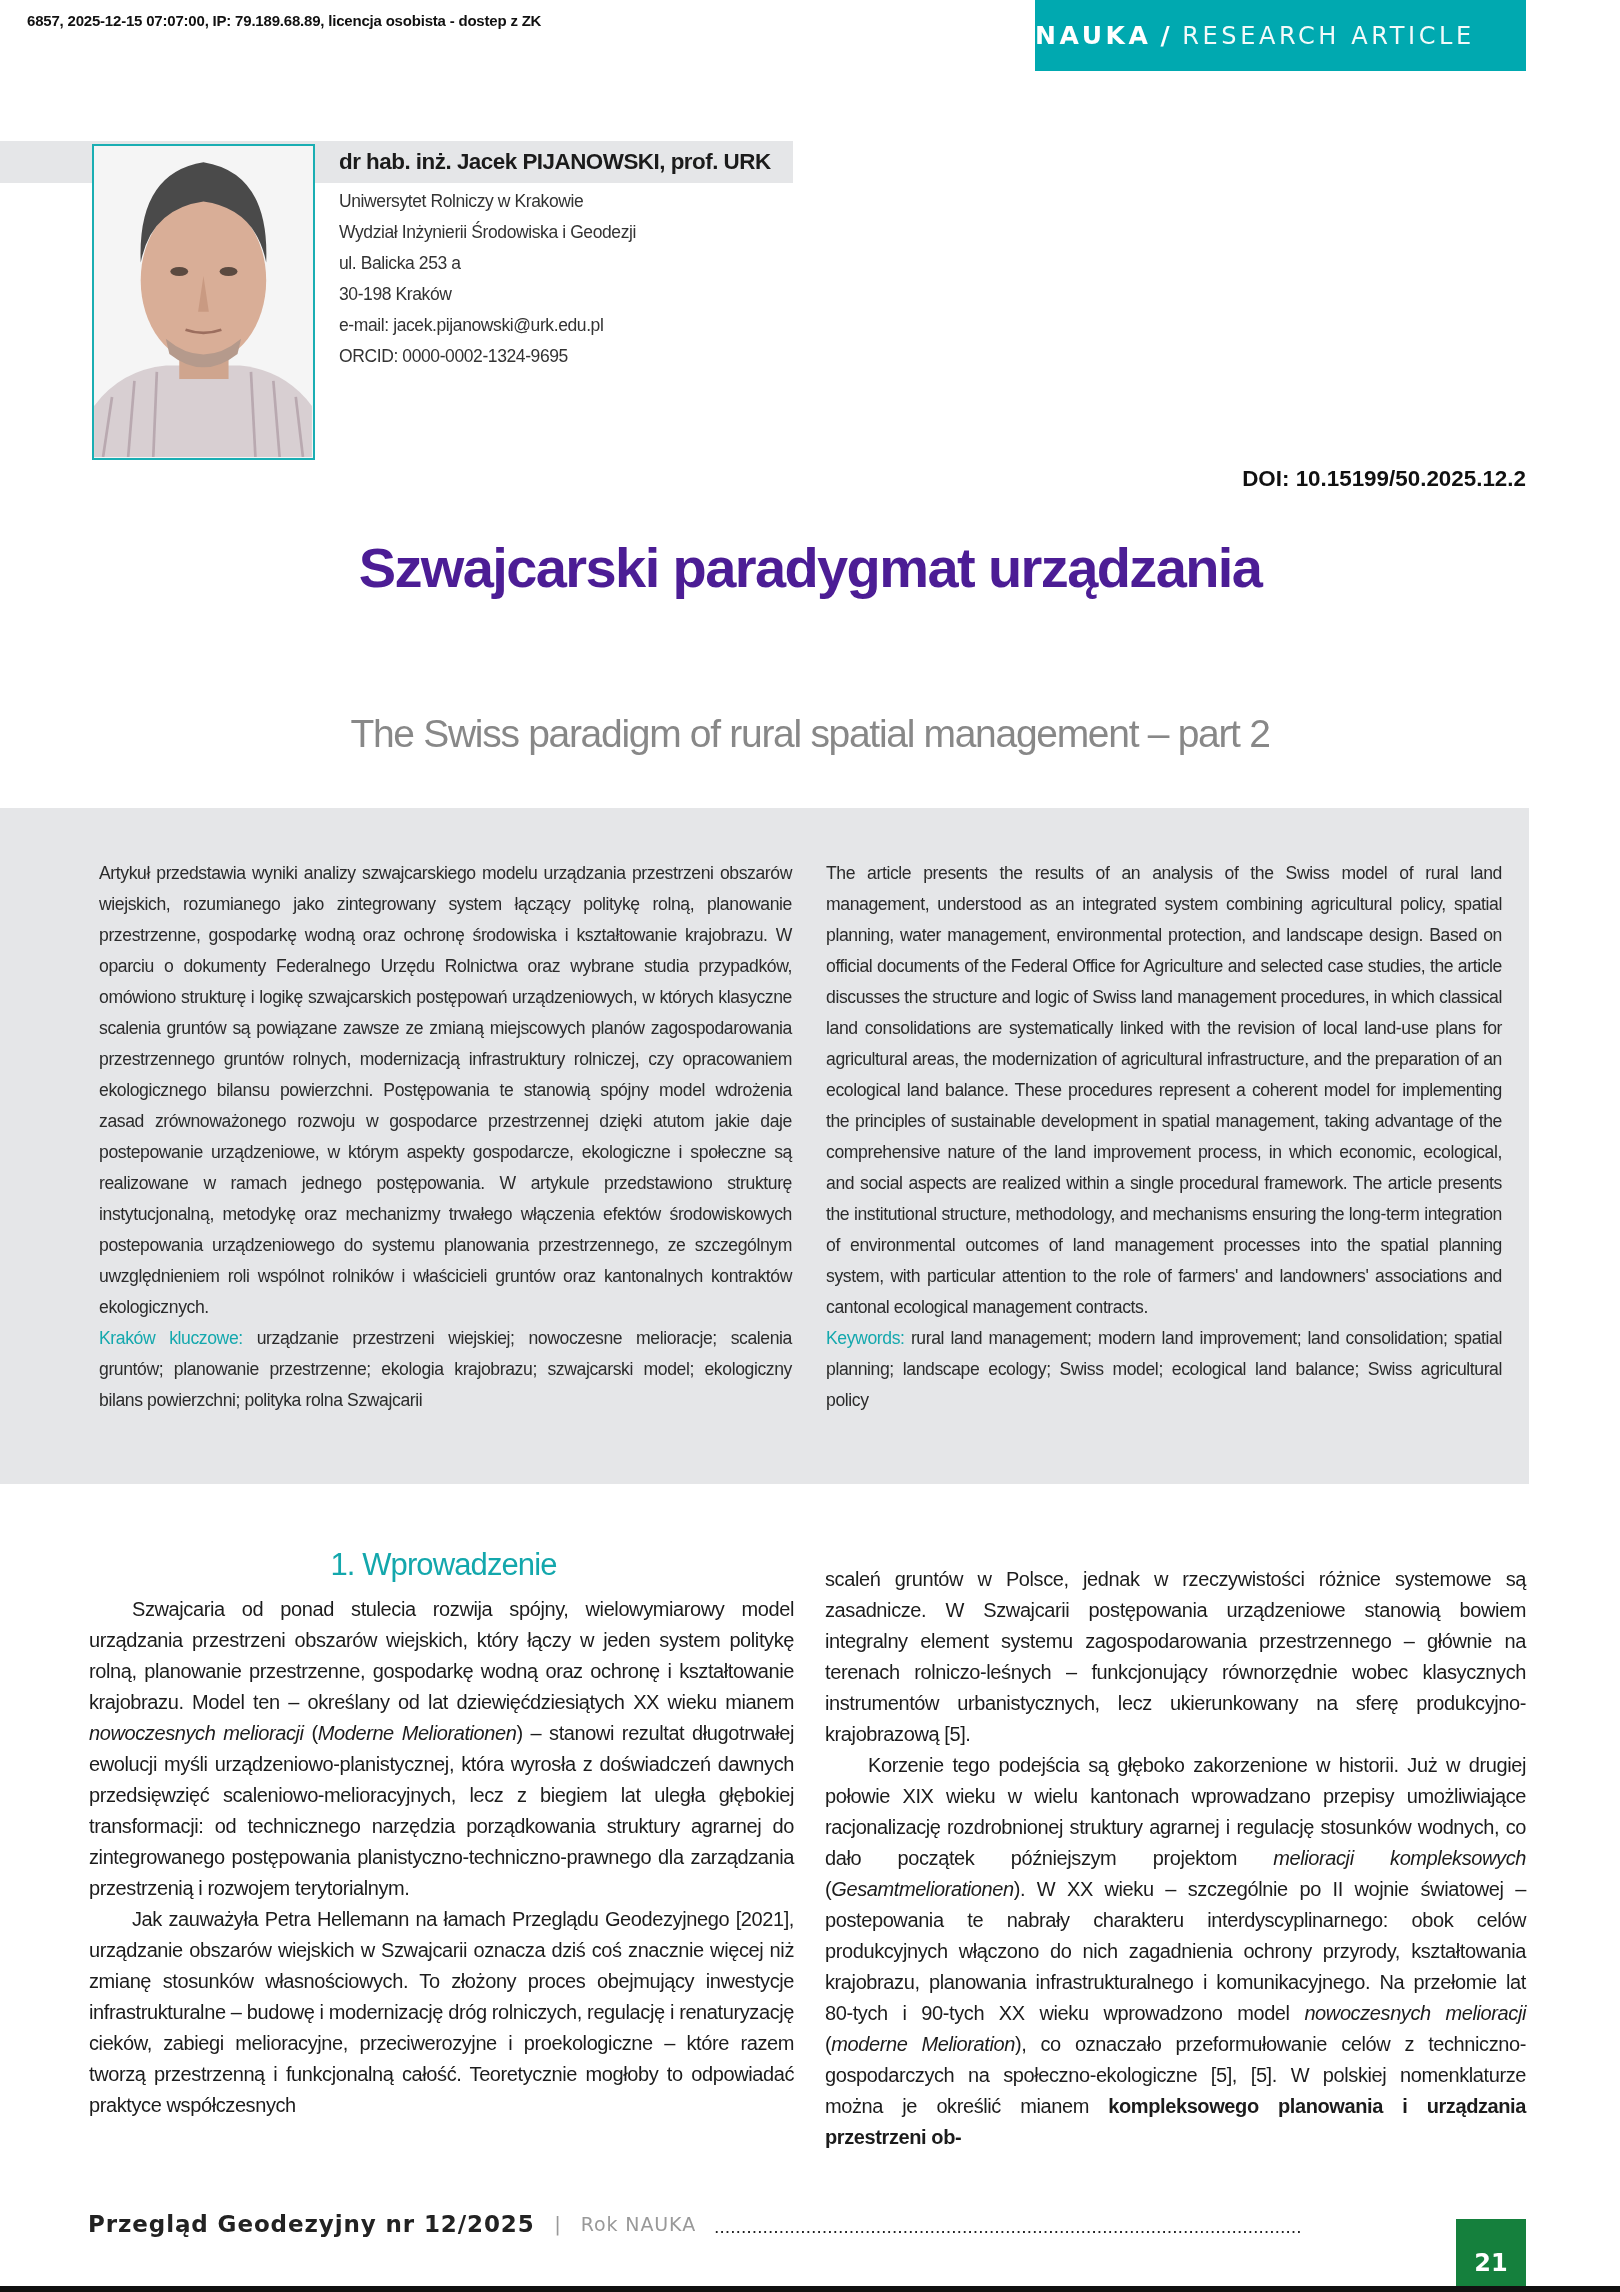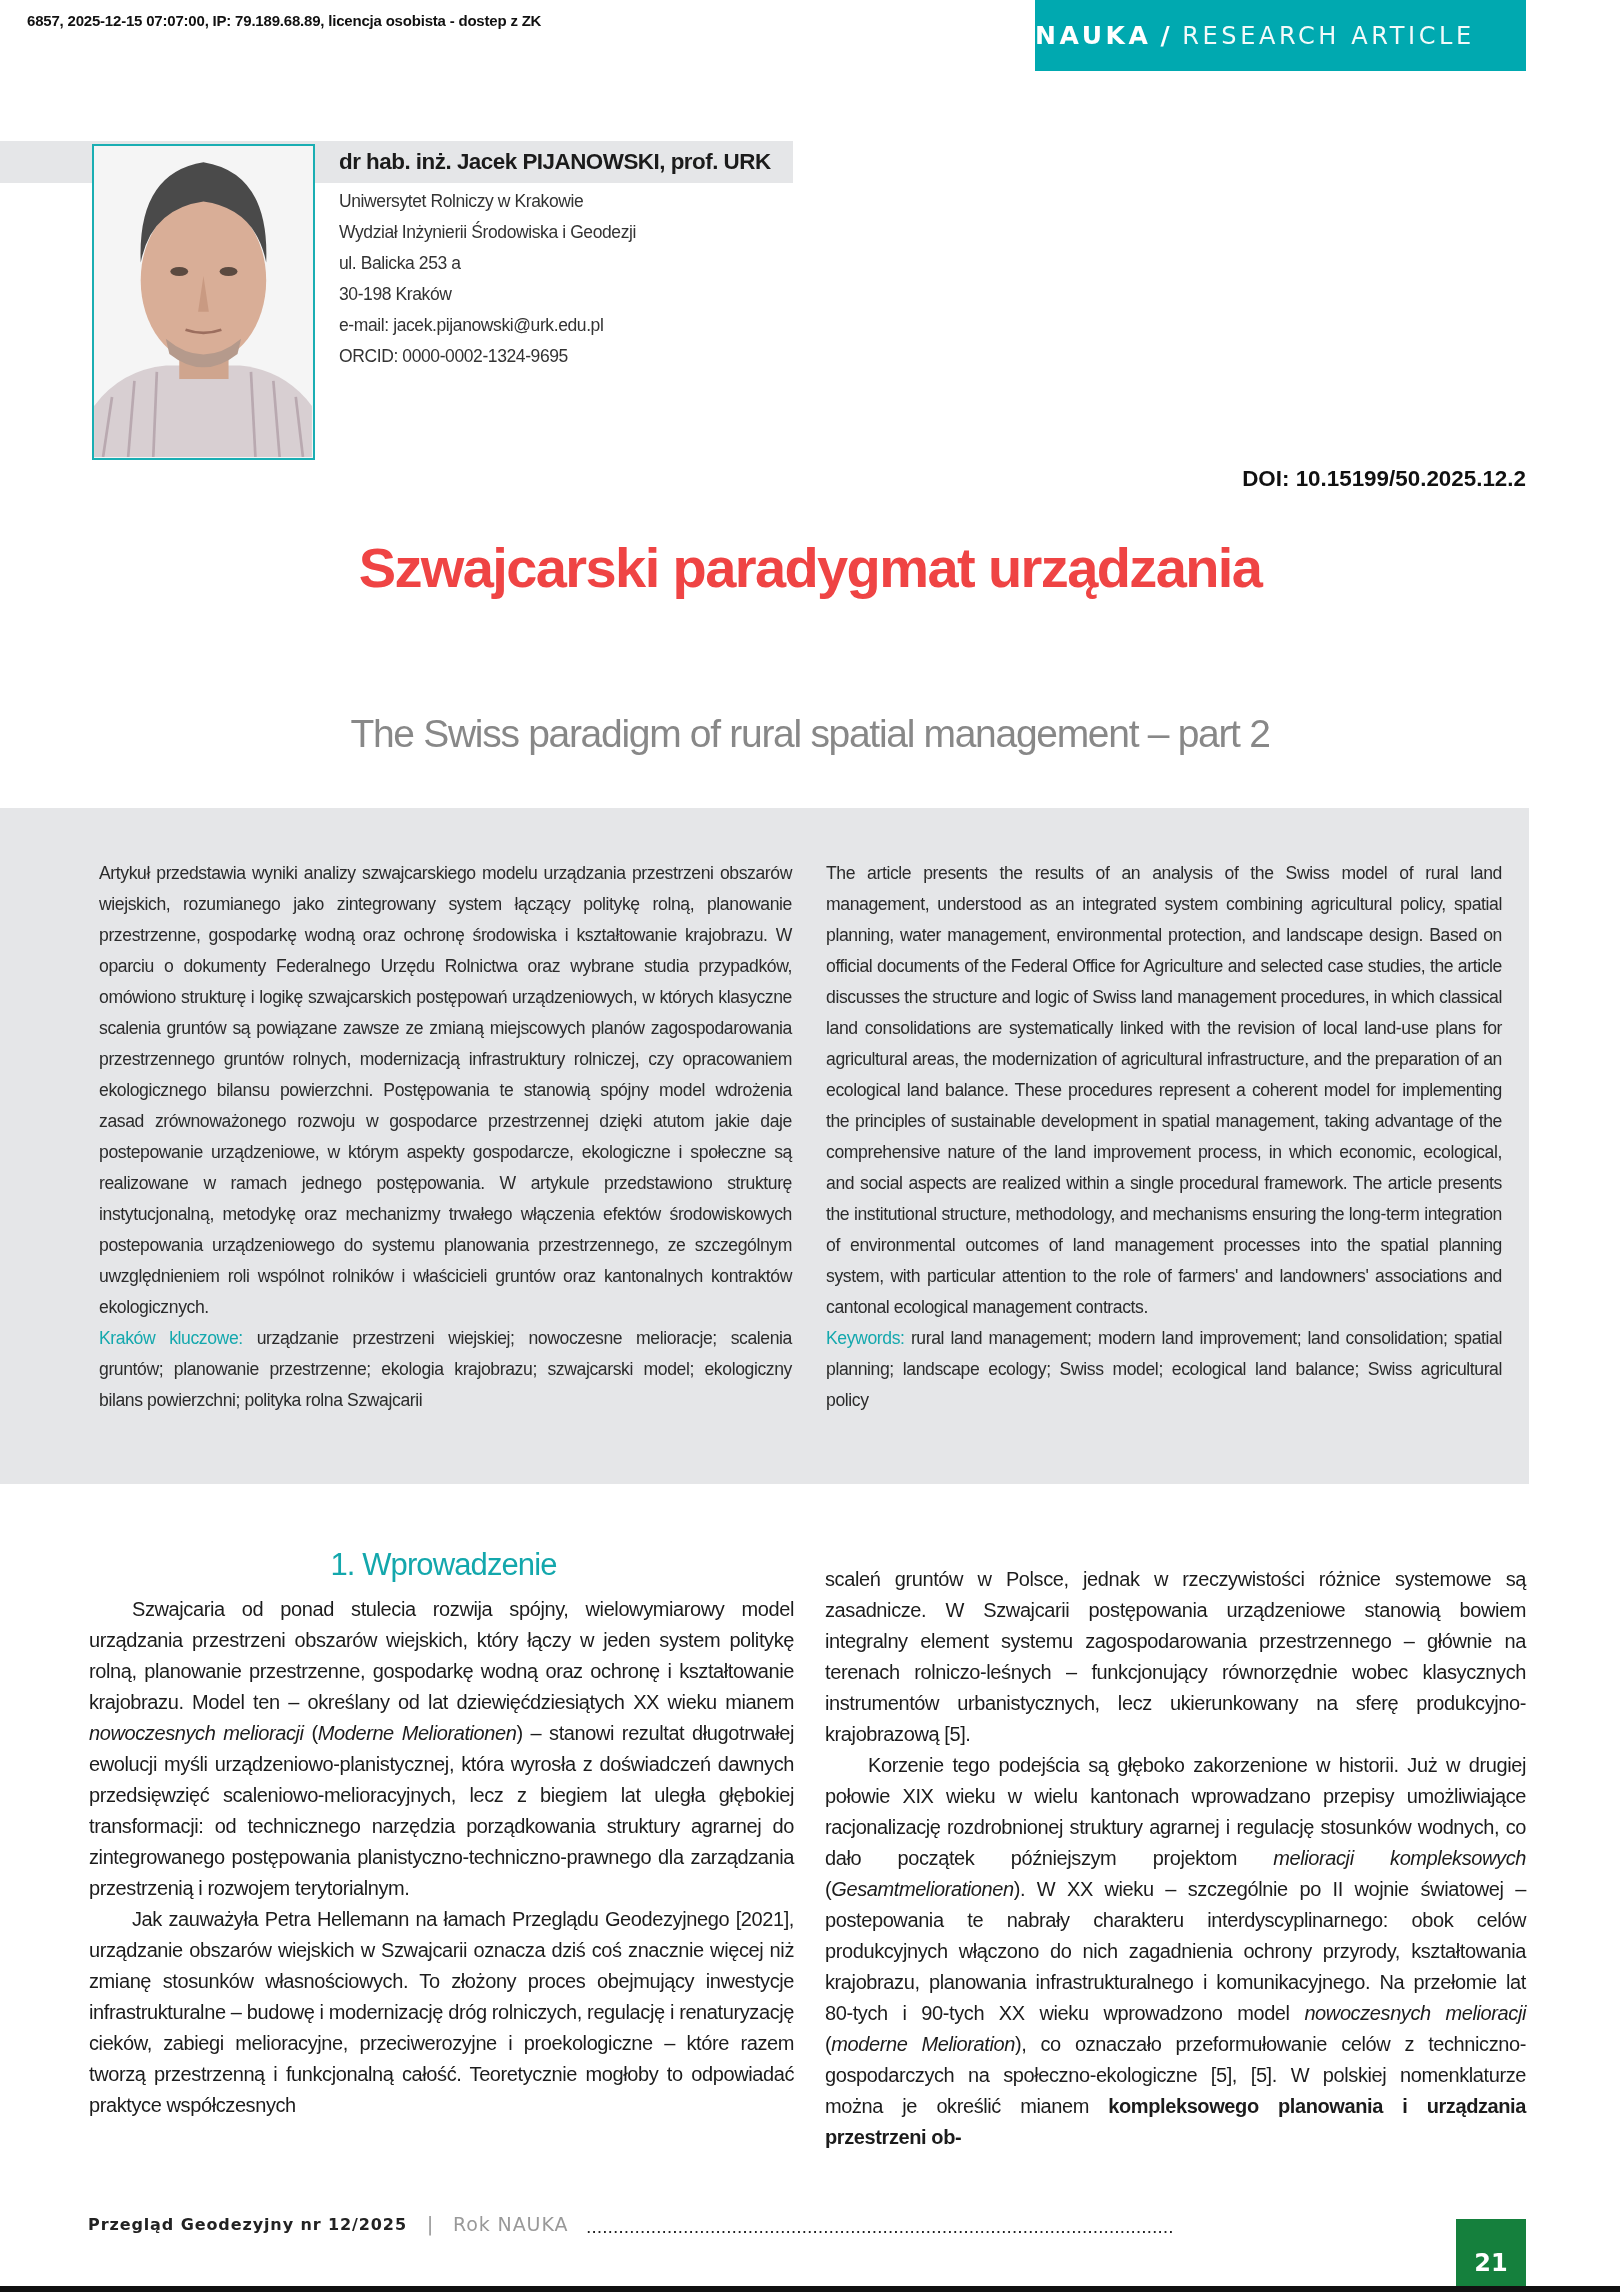--- a/index.html
+++ b/index.html
@@ -43,21 +43,21 @@
   }
 
   .doi {
     position: absolute; right: 94px; top: 466px;
     font-family: "Liberation Sans", sans-serif; font-weight: bold;
     font-size: 22.4px; color: #111;
   }
 
   .title {
     position: absolute; left: 0; width: 1620px; top: 528px;
-    text-align: center; color: #ef4444;
+    text-align: center; color: #4c1d95;
     font-family: "Liberation Sans", sans-serif; font-weight: bold;
     font-size: 56px; line-height: 79px; letter-spacing: -1.6px;
   }
   .subtitle {
     position: absolute; left: 0; width: 1620px; top: 712px;
     text-align: center; color: #888;
     font-family: "Liberation Sans", sans-serif; font-weight: normal;
     font-size: 39px; letter-spacing: -1.3px;
   }
 
@@ -89,21 +89,21 @@
   .body-col p { text-indent: 43px; }
   .body-col p.noindent { text-indent: 0; }
   .body-col em { font-style: italic; }
   .body-col strong { font-weight: bold; }
 
   .footer {
     position: absolute; left: 88px; top: 2206px; width: 1343px; height: 36px;
     display: flex; align-items: center;
     font-family: "DejaVu Sans", sans-serif;
   }
-  .footer .journal { font-weight: bold; font-size: 16px; color: #222; letter-spacing: 0.9px; }
+  .footer .journal { font-weight: bold; font-size: 23px; color: #222; letter-spacing: 0.9px; }
   .footer .pipe { color: #999; margin: 0 19.7px; font-size: 19.7px; }
   .footer .volume { color: #999; font-size: 19px; letter-spacing: 0.9px; }
   .footer .dots {
     margin-left: 18px; width: 587px; height: 3.6px; align-self: flex-end; margin-bottom: 8px;
     background-image: radial-gradient(circle, #222 1.1px, transparent 1.3px);
     background-size: 5.4px 3.6px; background-repeat: repeat-x;
   }
   .page-number {
     position: absolute; left: 1456px; top: 2203px; width: 70px; height: 90px;
     background: #15803d; color: #fff;

